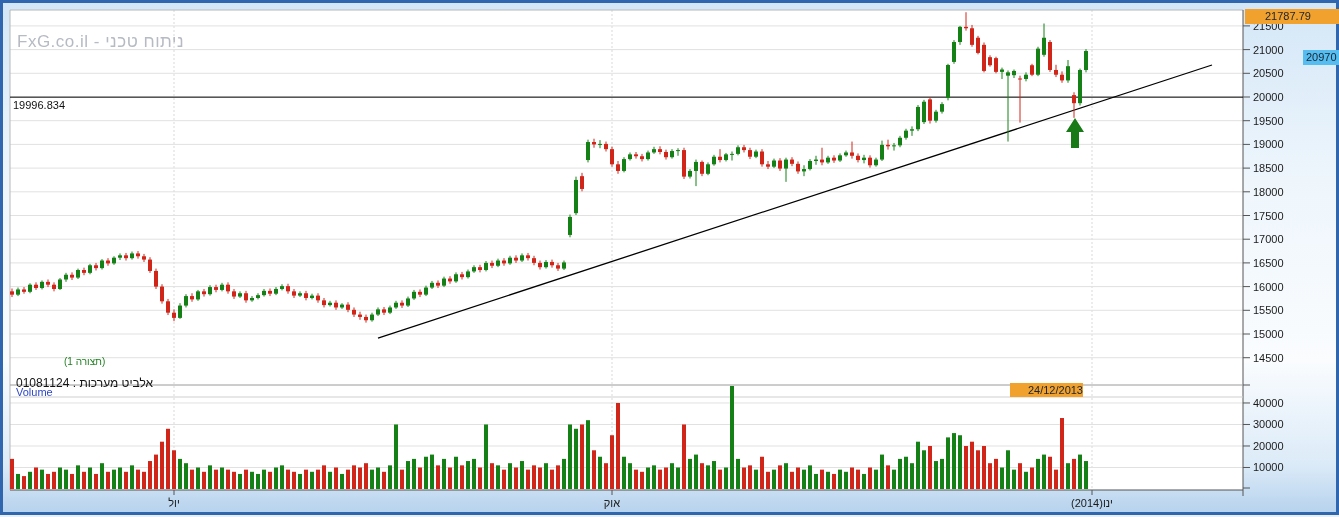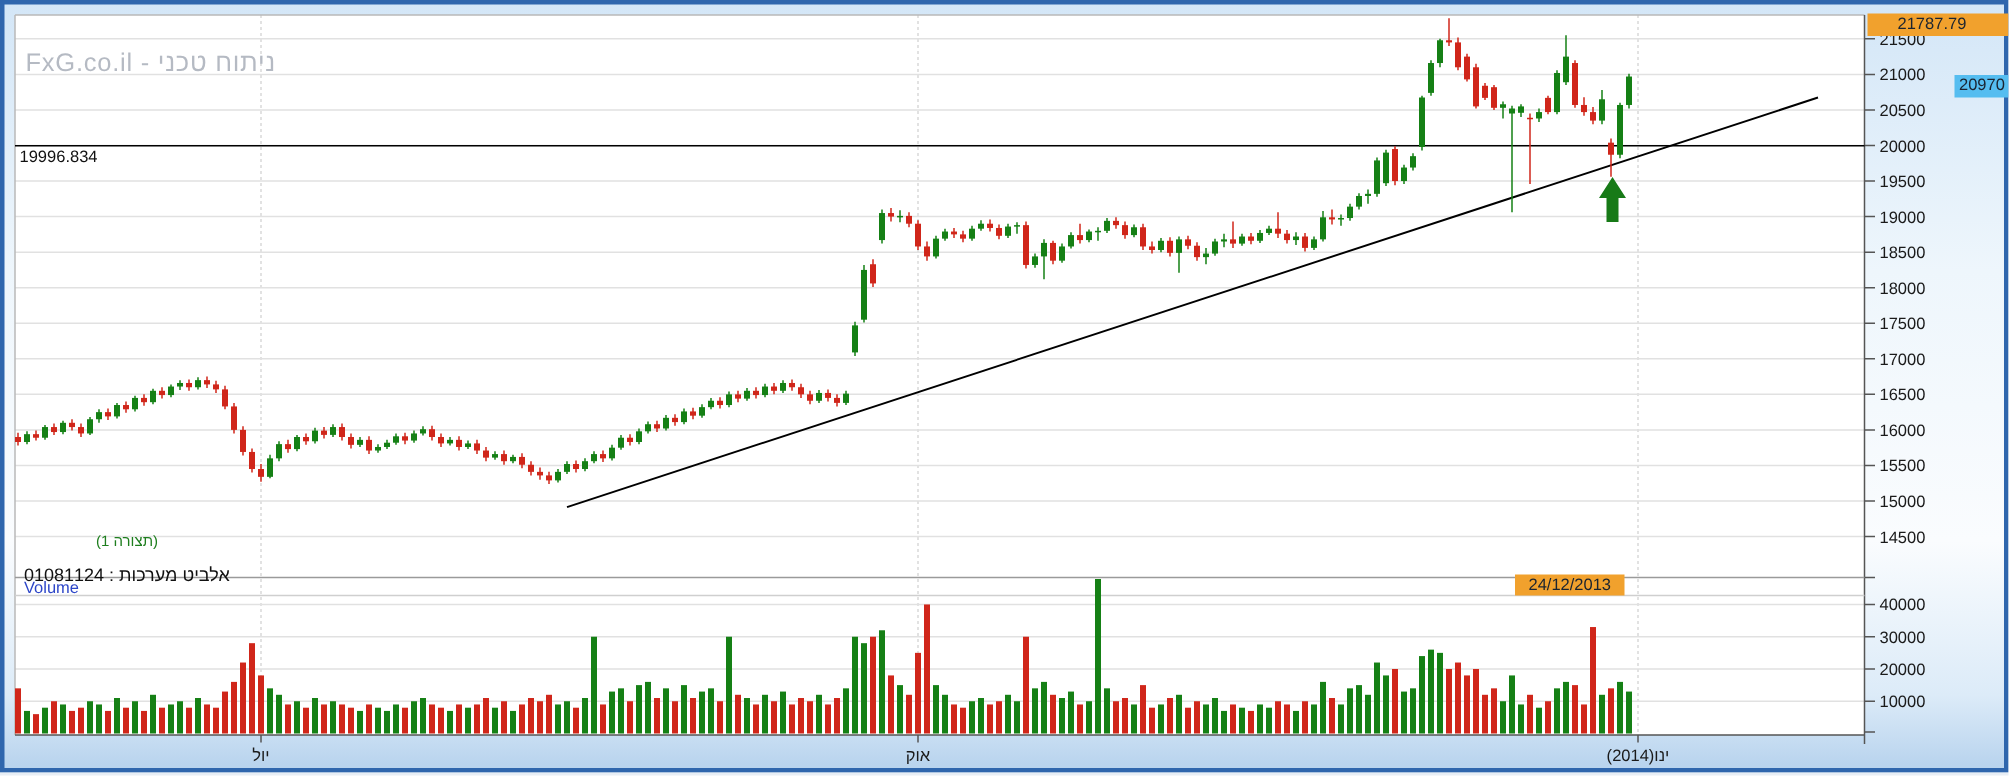--- a/index.html
+++ b/index.html
@@ -12,21 +12,21 @@
   .screen svg{position:absolute;left:0;top:0;}
   .ovl{position:absolute;white-space:nowrap;}
   .watermark{left:17px;top:32px;font-size:17px;color:#b5bac3;letter-spacing:.5px;}
   .level-label{left:13px;top:99px;font-size:11px;color:#111;}
   .config-label{left:16px;top:356px;font-size:10px;color:#1e7e1e;margin-left:48px;}
   .instrument-label{left:16px;top:376px;font-size:12px;color:#111;}
   .volume-title{left:16px;top:386px;font-size:11px;color:#2d46c8;}
   .price-flag{font-size:11px;color:#1b2430;line-height:15px;height:15px;}
   .flag-high{left:1245px;top:9px;width:90px;background:#f1a12d;padding-left:20px;}
   .flag-last{left:1303px;top:50px;width:93px;background:#55bdf0;padding-left:3px;}
-  .flag-date{left:1010px;top:383px;width:73px;background:#f1a12d;text-align:center;font-size:11px;color:#1b2430;line-height:14px;height:14px;}
+  .flag-date{left:1010px;top:383px;width:73px;background:#f1a12d;text-align:right;font-size:11px;color:#1b2430;line-height:14px;height:14px;}
 </style>
 </head>
 <body>
 
 <div class="screen">
 
   <svg id="chart" width="1339" height="517">
       <rect x="10" y="10" width="1233" height="480" fill="#ffffff"></rect>
       <g>
         <line x1="174" y1="10" x2="174" y2="490" stroke="#d9d9d9" stroke-width="1" stroke-dasharray="2,2"></line>

